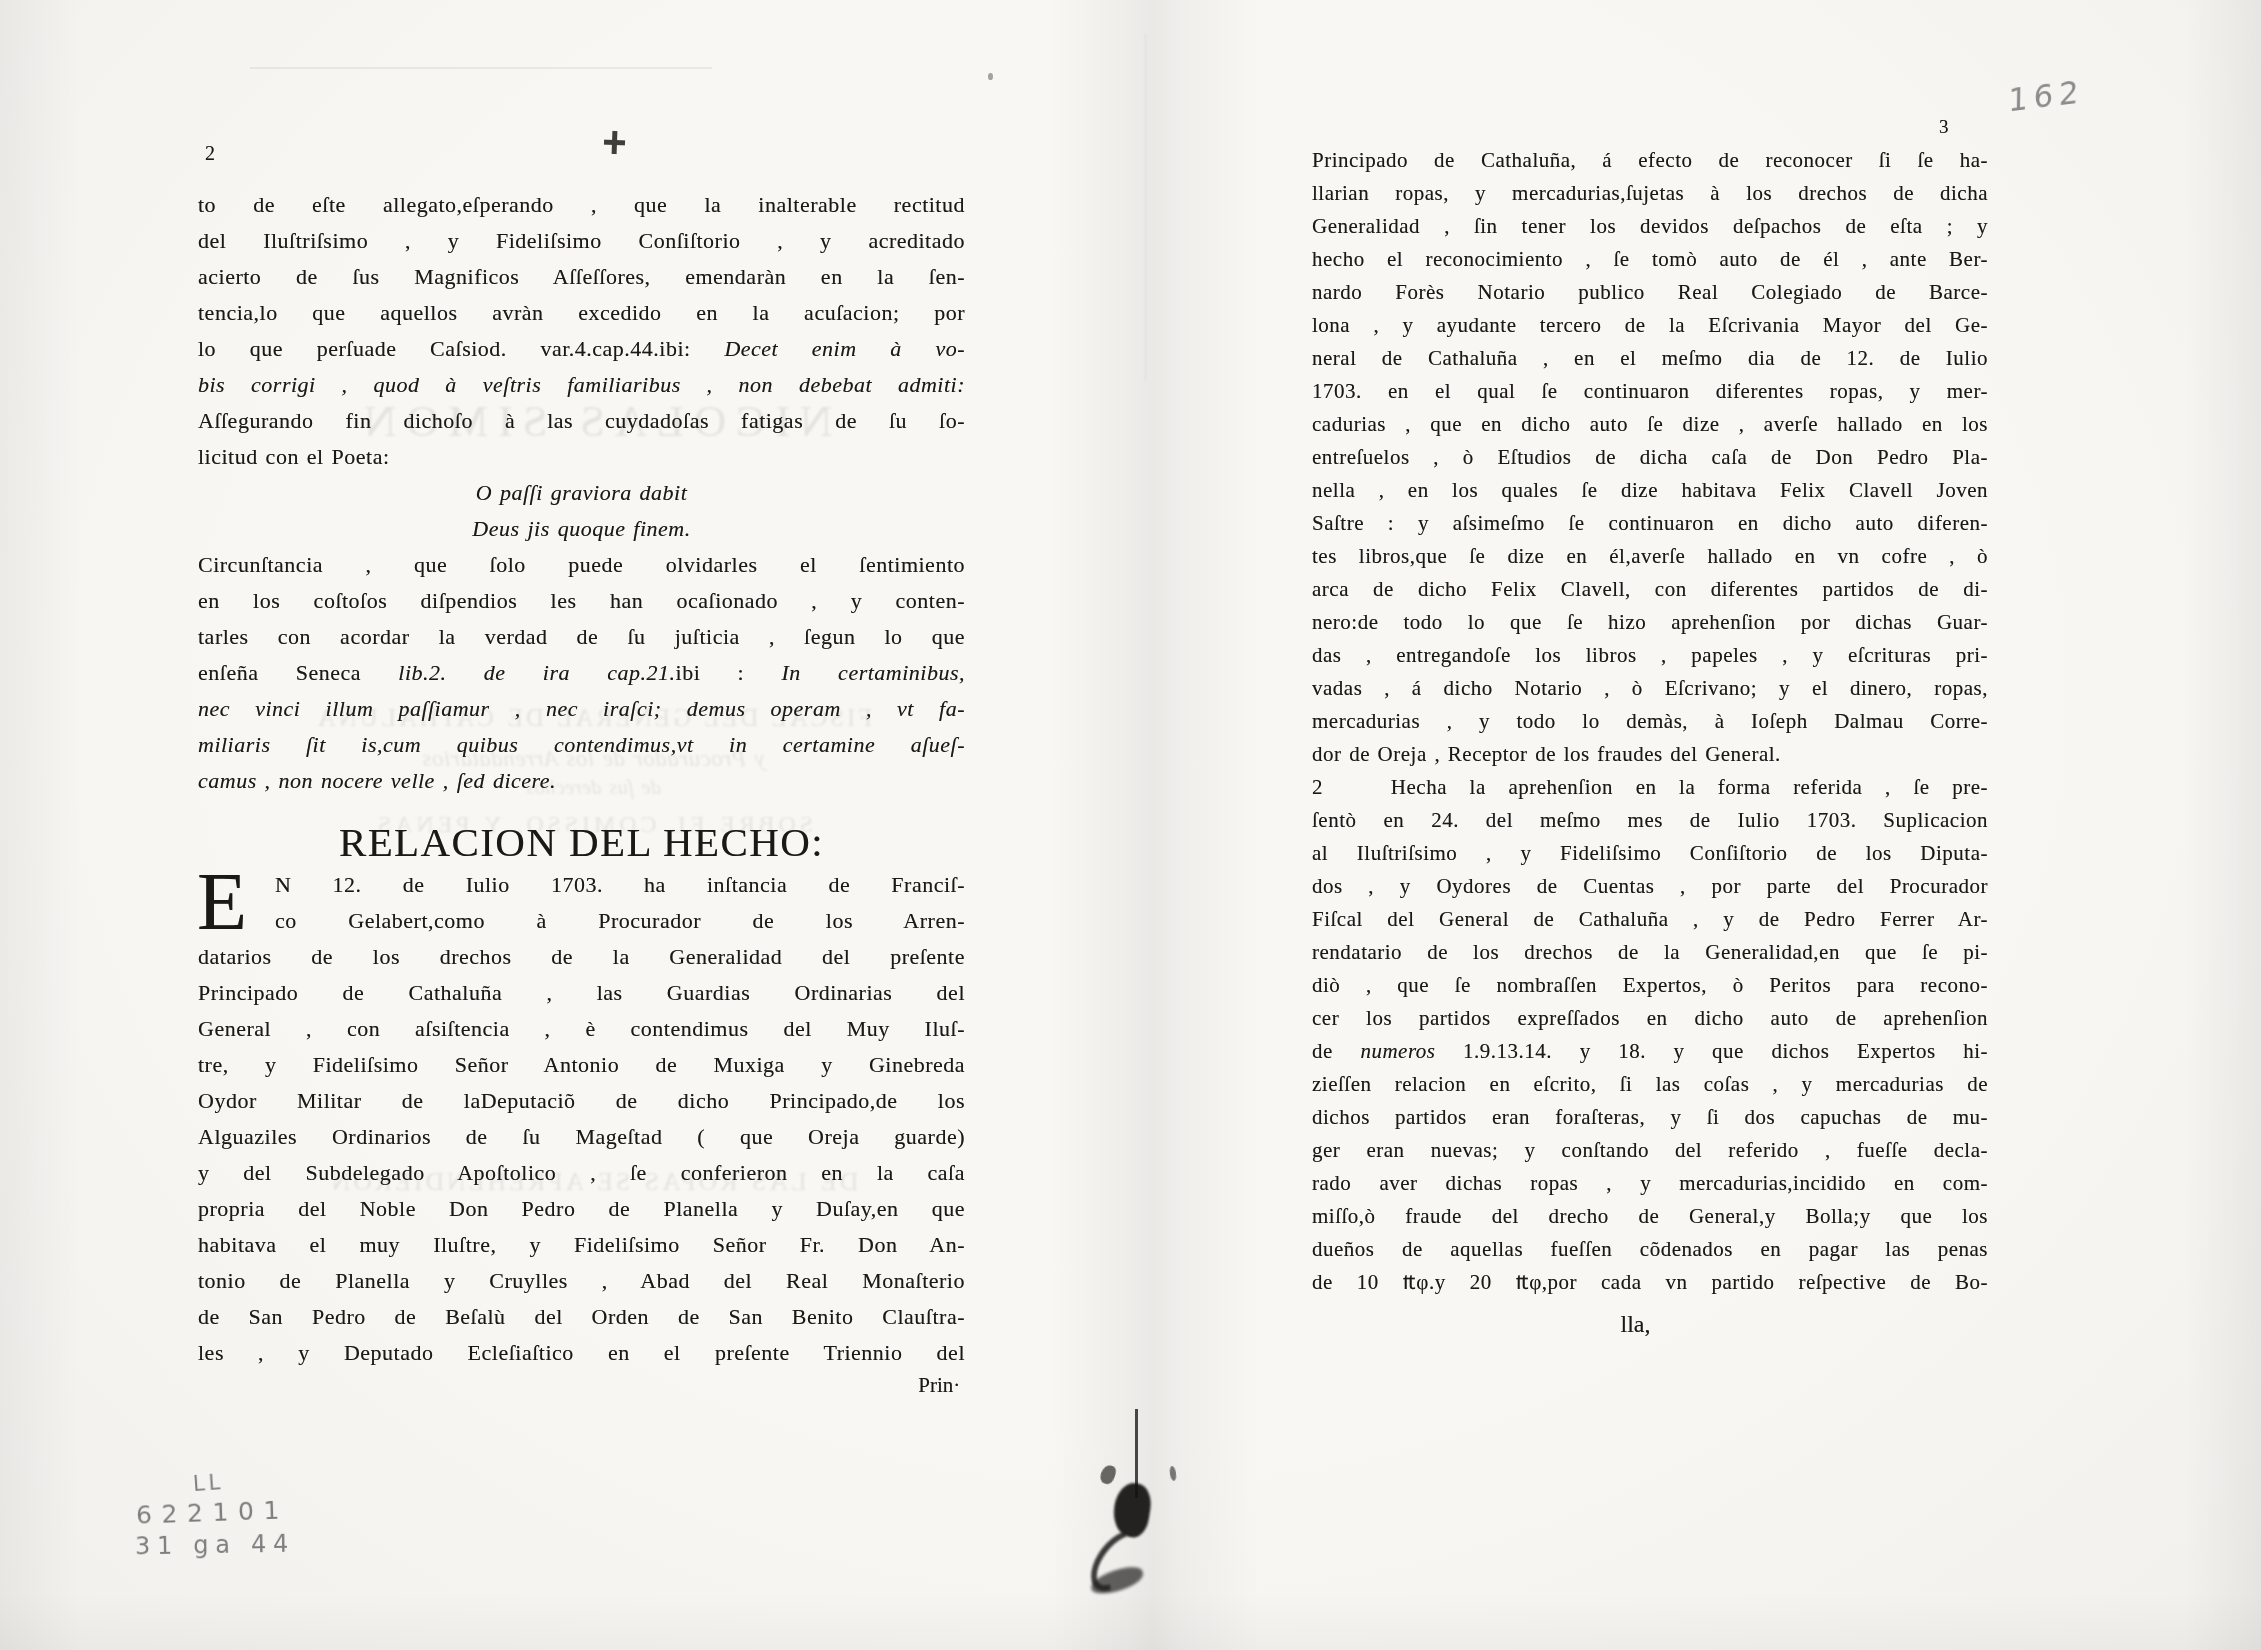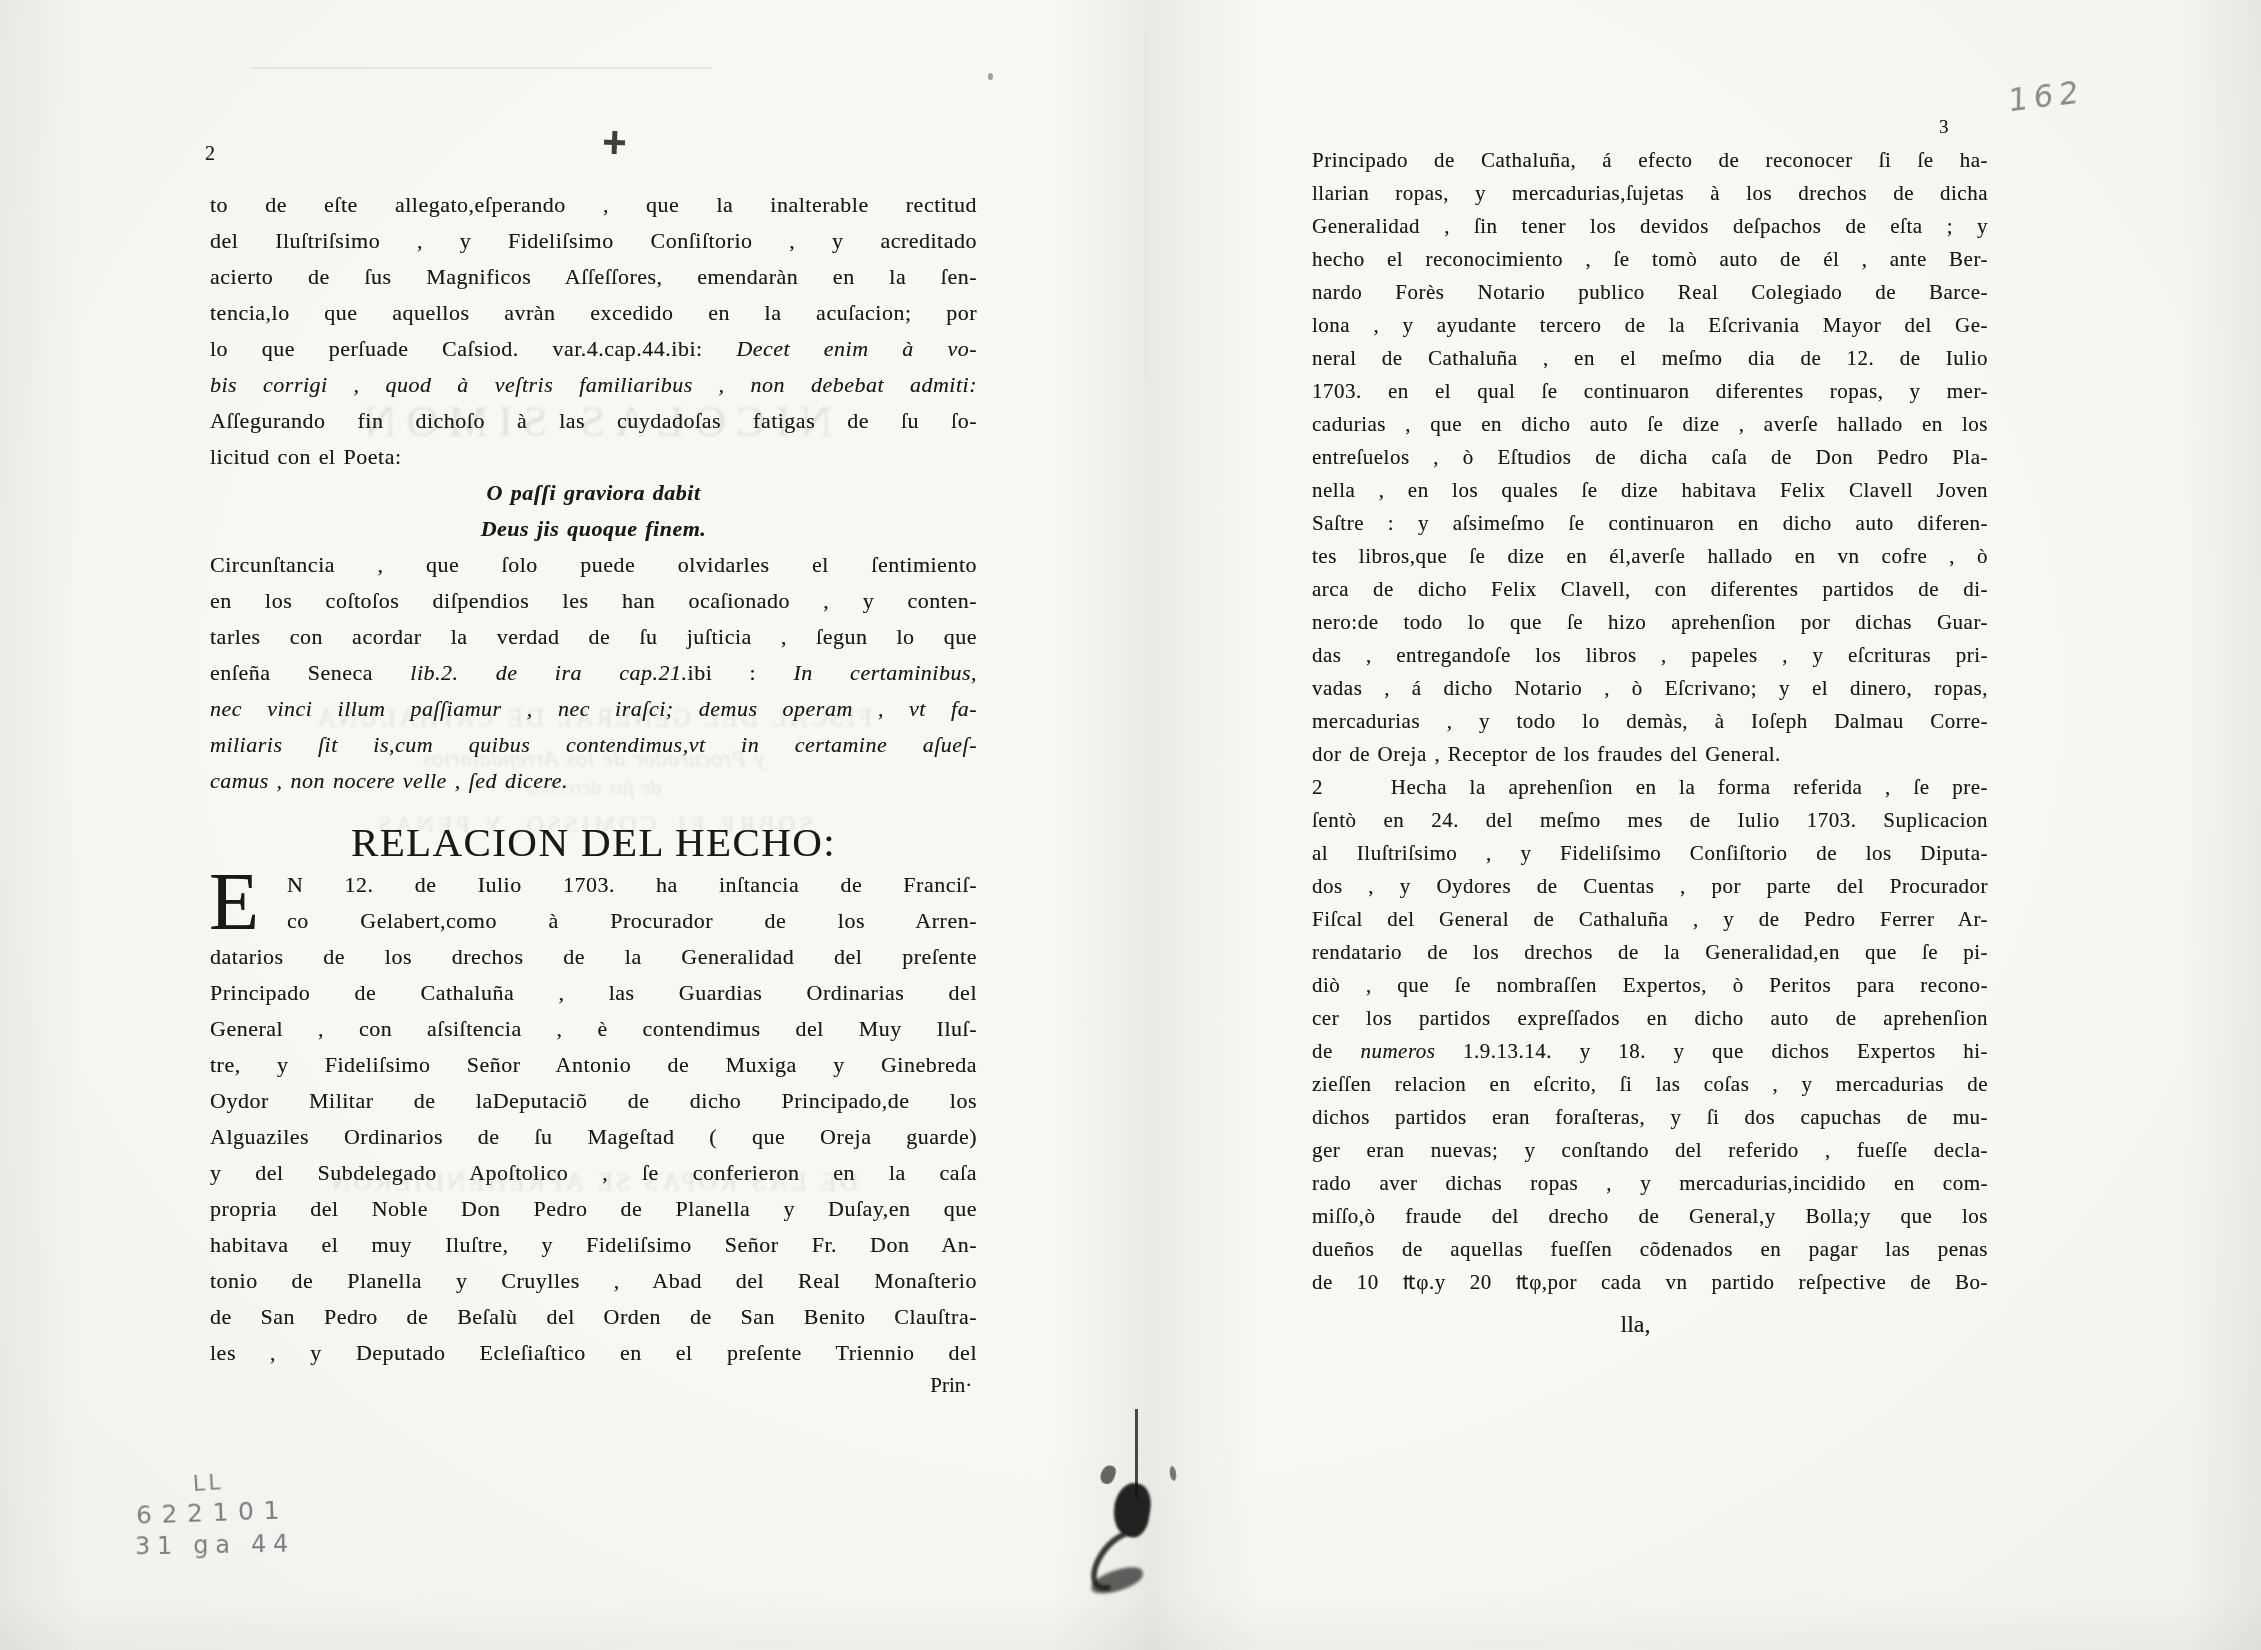--- a/index.html
+++ b/index.html
@@ -10,25 +10,25 @@
       linear-gradient(270deg, rgba(0,0,0,.05) 0px, rgba(0,0,0,0) 77px),
       linear-gradient(0deg, rgba(0,0,0,.03) 0px, rgba(0,0,0,0) 58px),
       linear-gradient(90deg, rgba(0,0,0,0) 1049px, rgba(0,0,0,.04) 1126px, rgba(0,0,0,.06) 1153px, rgba(0,0,0,.035) 1179px, rgba(0,0,0,0) 1261px),
       radial-gradient(ellipse at 50% 42%, #f8f7f4 55%, #f1f0ec 100%);
     font-family:"Liberation Serif","DejaVu Serif",serif;
   }
   .page-text{ color:#1b1916; text-shadow:0 0 0.6px rgba(27,25,22,.45); }
   .line{ text-align:justify; text-align-last:justify; word-spacing:1.9px; letter-spacing:0.5px; }
   .line .it{ font-style:italic; }
   .line.last{ text-align-last:left;font-family:Liberation Serif, serif; }
-  .line.center{ text-align:left; text-align-last:center;font-weight:bold; }
+  .line.center{ text-align:left; text-align-last:center; }
   .line.dc1,.line.dc2{ padding-left:77px; box-sizing:border-box; }
 
   
-  #left-block{ position:absolute; left:210px; top:187px; width:767px; }
+  #left-block{ position:absolute; left:198px; top:187px; width:767px; }
   #left-block .line{ height:36px; line-height:36px; font-size:22px; }
   #left-heading{ margin-top:19px; height:48px; line-height:48px; font-size:41px;
     text-align:center; letter-spacing:1.4px; white-space:nowrap; }
   #left-para{ position:relative; margin-top:1.4px; }
   #drop-cap{ position:absolute; left:-1px; top:-1.9px; font-size:82px; line-height:72px; }
   #left-catchword{ line-height:28px; font-size:21px; text-align:right; padding-right:4.8px; }
   #pageno-left{ position:absolute; left:205px; top:142px; font-size:20px; }
   
   #right-block{ position:absolute; left:1312px; top:144px; width:676px; }
   #right-block .line{ height:33px; line-height:33px; font-size:21px; }

